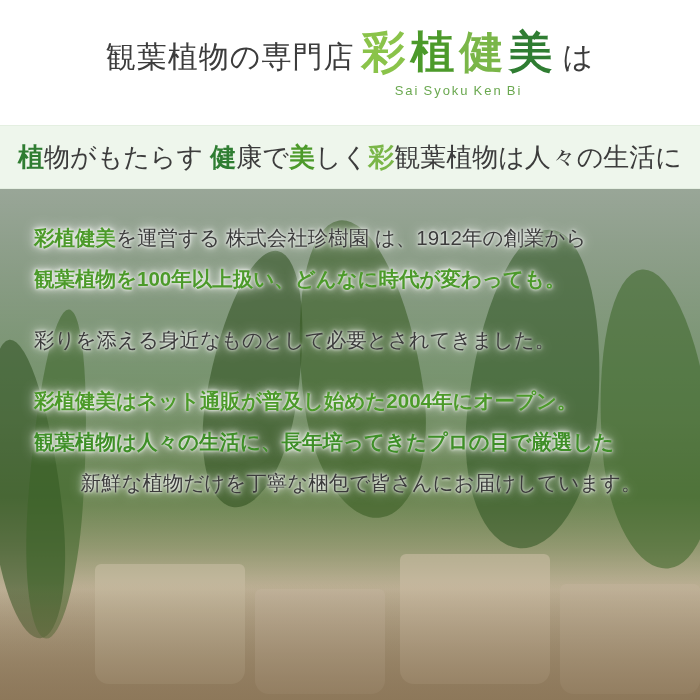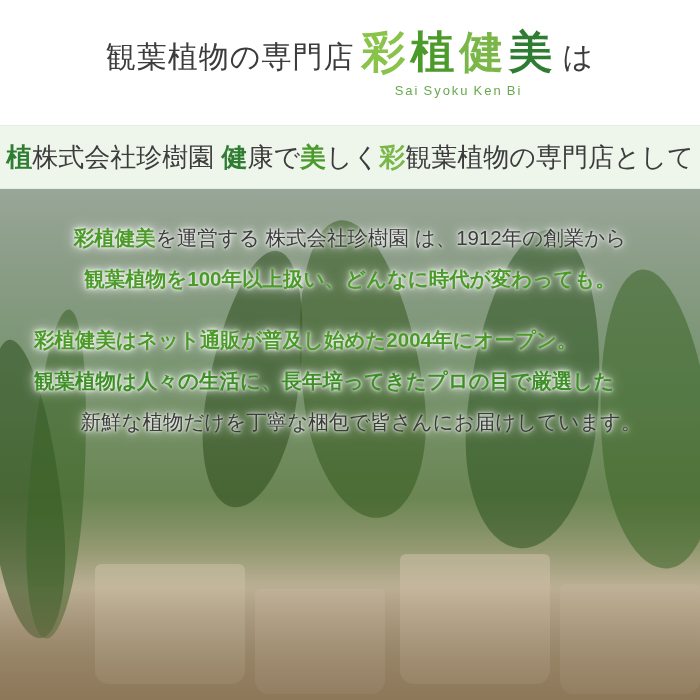--- a/index.html
+++ b/index.html
@@ -134,21 +134,21 @@
   .para {
     margin: 0 0 20px 0;
   }
   .line {
     font-size: 20.5px;
     line-height: 41px;
     color: #3c3c3c;
     white-space: nowrap;
     text-shadow: 0 0 6px rgba(255,255,255,0.95), 0 0 14px rgba(255,255,255,0.9), 0 0 3px rgba(255,255,255,1);
   }
-  .line.center { text-align: center; }
+  .line.center { }
   .line.indent { padding-left: 22px; text-align: center; }
   .line .hl { color: #4c9a2a; font-weight: bold; }
   .line .hl2 { color: #3f8f28; font-weight: bold; }
 </style>
 </head>
 <body>
 
 <div class="page">
 
   <div class="header">
@@ -167,21 +167,21 @@
           <span>Ken</span>
           <span>Bi</span>
         </span>
       </span>
       <span class="plain">は</span>
     </div>
   </div>
 
   <div class="band">
     <div class="band-text">
-      <span class="g-dark">植</span><span>株式会社珍樹園 </span><span class="g-dark">健</span><span>康で</span><span class="g-mid">美</span><span>しく</span><span class="g-light">彩</span><span>観葉植物の専門店として</span>
+      <span class="g-dark">植</span><span>物がもたらす </span><span class="g-dark">健</span><span>康で</span><span class="g-mid">美</span><span>しく</span><span class="g-light">彩</span><span>観葉植物は人々の生活に</span>
     </div>
   </div>
 
   <div class="photo">
     <div class="photo-bg"></div>
 
     <div class="leaf" style="left:-10px; top:150px; width:70px; height:300px; background:#2c4f1e; transform:rotate(-6deg);"></div>
     <div class="leaf" style="left:30px; top:120px; width:55px; height:330px; background:#3a6226; transform:rotate(4deg);"></div>
     <div class="leaf" style="left:210px; top:60px; width:90px; height:260px; background:#2b4d1c; transform:rotate(10deg);"></div>
     <div class="leaf" style="left:300px; top:30px; width:120px; height:300px; background:#35591f; transform:rotate(-8deg);"></div>
@@ -195,20 +195,21 @@
     <div class="floor"></div>
 
     <div class="photo-inner">
 
       <div class="para">
         <div class="line center"><span class="hl">彩植健美</span><span>を運営する 株式会社珍樹園 は、1912年の創業から</span></div>
         <div class="line center"><span class="hl">観葉植物を100年以上扱い、どんなに時代が変わっても。</span></div>
       </div>
 
       <div class="para">
+        <div class="line center"><span>彩りを添える身近なものとして必要とされてきました。</span></div>
       </div>
 
       <div class="para">
         <div class="line"><span class="hl">彩植健美はネット通販が普及し始めた2004年にオープン。</span></div>
         <div class="line"><span class="hl2">観葉植物は人々の生活に、長年培ってきたプロの目で厳選した</span></div>
         <div class="line indent"><span>新鮮な植物だけを丁寧な梱包で皆さんにお届けしています。</span></div>
       </div>
 
     </div>
   </div>

